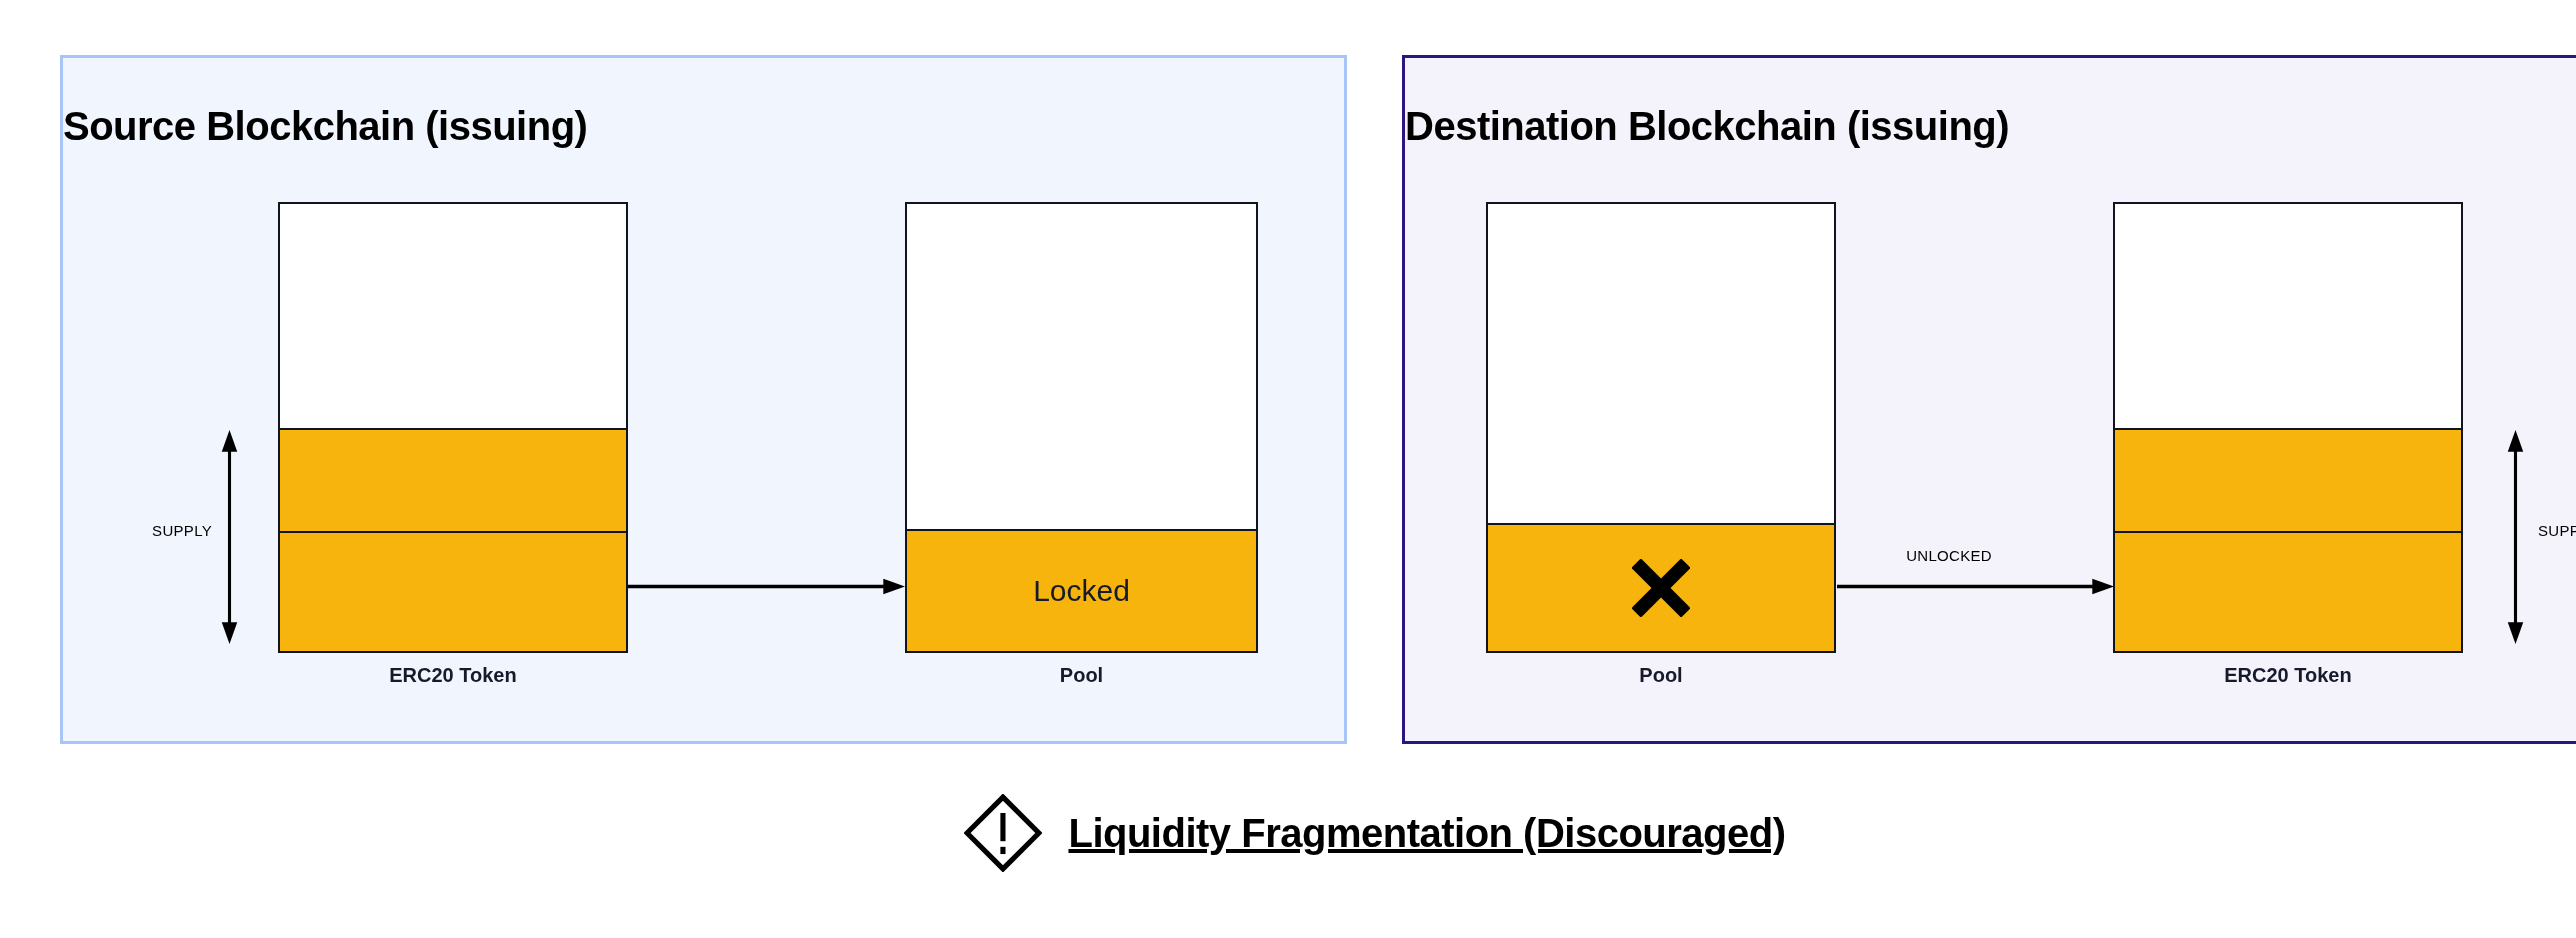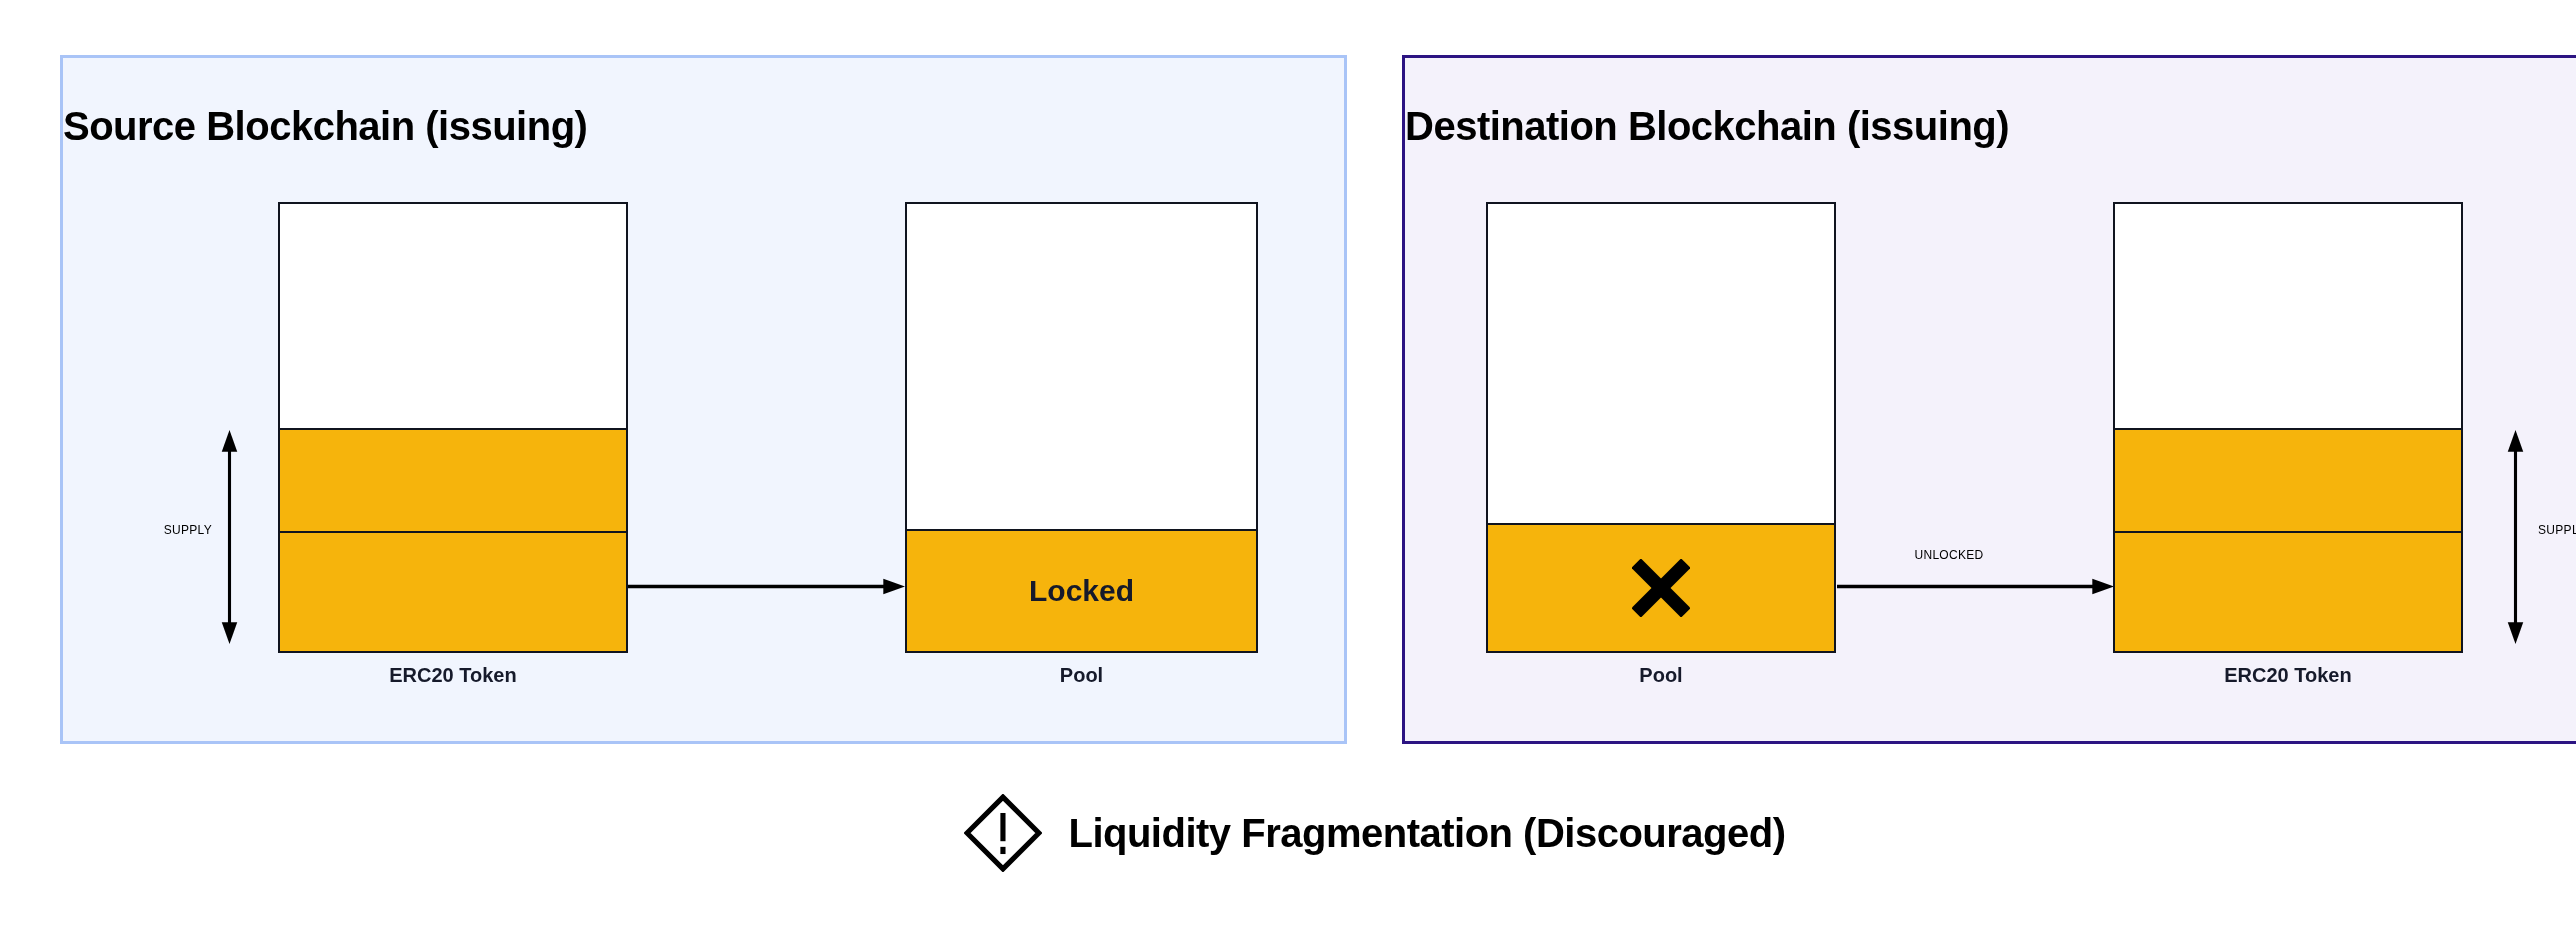--- a/index.html
+++ b/index.html
@@ -22,31 +22,31 @@
   .bar{position:absolute;top:144px;height:451px;border:2.6px solid var(--bar_border);
     background:var(--bar_empty);display:flex;flex-direction:column;}
   .seg{width:100%;}
   .seg.empty{flex:1 1 auto;background:var(--bar_empty);}
   .seg.fill{flex:0 0 auto;background:var(--bar_fill);border-top:2.1px solid var(--bar_border);
     display:flex;align-items:center;justify-content:center;}
 
   .bar-label{position:absolute;top:599px;text-align:center;font-size:20px;font-weight:600;
     line-height:36px;color:var(--label_text);}
 
-  .inbar-text{font-size:30px;font-weight:700;color:var(--label_text);}
+  .inbar-text{font-size:30px;font-weight:400;color:var(--label_text);}
 
-  .annot{position:absolute;font-size:12px;font-weight:400;letter-spacing:0.3px;
+  .annot{position:absolute;font-size:15px;font-weight:400;letter-spacing:0.3px;
     color:var(--annotation_text);line-height:25px;}
 
   .v-arrow{position:absolute;top:372px;width:23px;height:214px;}
   .h-arrow{position:absolute;top:517px;width:277px;height:23px;}
 
   .caption{position:absolute;top:792px;left:50%;transform:translateX(-50%);
     display:flex;align-items:center;gap:27px;height:82px;}
-  .caption-text{font-size:40px;font-weight:700;letter-spacing:-0.5px;color:var(--annotation_text);white-space:nowrap;}
+  .caption-text{font-size:40px;font-weight:700;letter-spacing:-0.5px;color:var(--annotation_text);white-space:nowrap;text-decoration:underline;}
   .warn-icon{width:78px;height:78px;flex:0 0 auto;}
 
   .x-mark{width:58px;height:58px;}
 </style>
 </head>
 <body>
 
 <div class="page">
 
   <section class="panel source">

